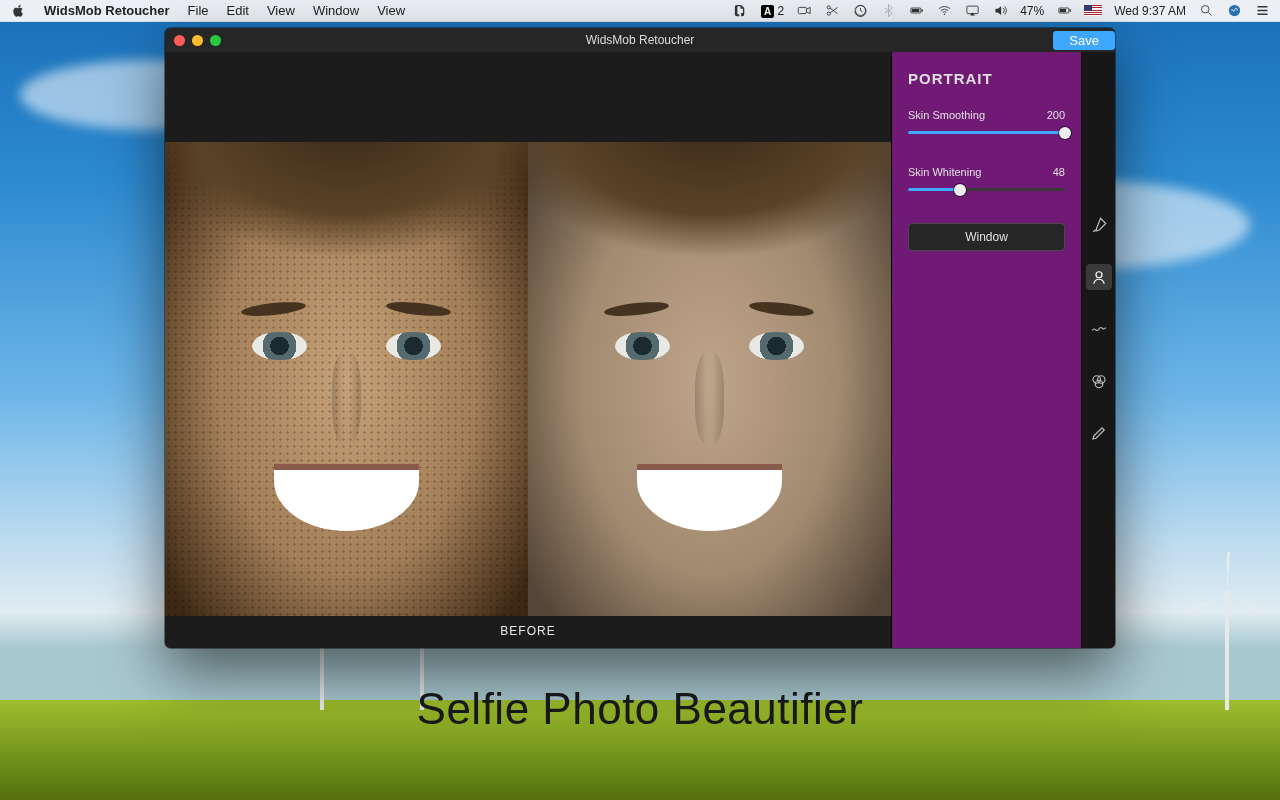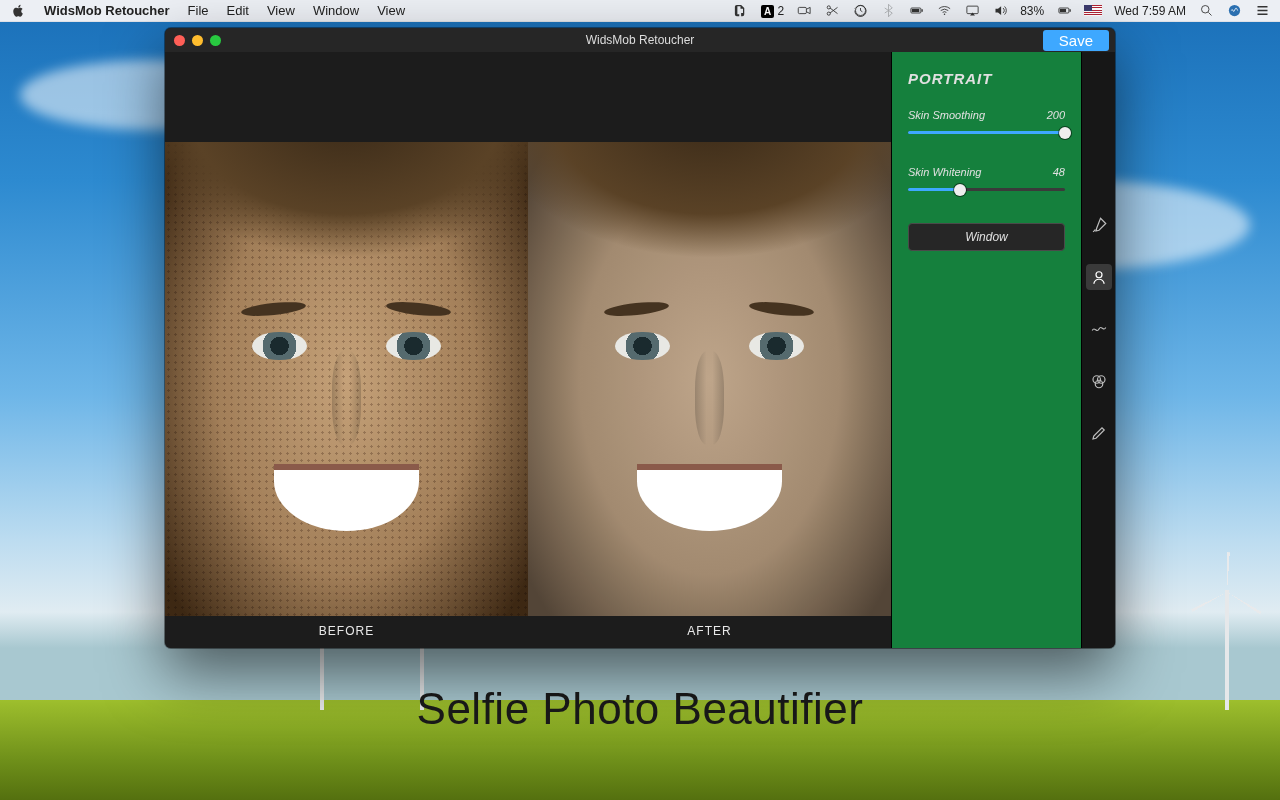--- a/index.html
+++ b/index.html
@@ -38,21 +38,21 @@
 
   
   .window { position:absolute; top:28px; left:165px; width:950px; height:620px;
             background:#1c1c1c; border-radius:6px; box-shadow:0 25px 60px rgba(0,0,0,.55), 0 0 0 1px rgba(0,0,0,.4);
             display:flex; flex-direction:column; overflow:hidden; }
   .titlebar { height:24px; background:#262626; display:flex; align-items:center; position:relative; }
   .traffic { display:flex; gap:7px; margin-left:9px;}
   .traffic span{ width:11px; height:11px; border-radius:50%; }
   .tl-close{background:#ff5f57;} .tl-min{background:#ffbd2e;} .tl-max{background:#28c940;}
   .wtitle{ position:absolute; left:0; right:0; text-align:center; font-size:12px; color:#ddd; pointer-events:none;}
-  .savebtn{ margin-left:auto; margin-right:6px; background:#3ea8ff; color:#fff; font-size:15px;
+  .savebtn{ margin-left:auto; background:#3ea8ff; color:#fff; font-size:13px;
             padding:2px 16px; border-radius:3px; cursor:pointer;}
   .wbody{ flex:1; display:flex; background:#1c1c1c;}
   .canvas{ flex:1; display:flex; flex-direction:column; padding:0; }
   .dark-strip{ height:90px; background:#1c1c1c;}
   .images{ flex:1; display:flex; }
   .imgbox{ flex:1; position:relative; overflow:hidden; }
   .face{ position:absolute; inset:0; }
   .skin{ position:absolute; inset:0; background:radial-gradient(ellipse 65% 75% at 50% 50%, #b69b7c 0%, #9a7f62 55%, #4a3a2a 95%);}
   .hair{ position:absolute; top:0;left:0;right:0;height:38%; background:radial-gradient(ellipse 85% 110% at 50% -15%, #3a2a18 0%, #5a4226 50%, transparent 72%);}
   .eye{position:absolute; width:15%; height:6%; top:40%; background:radial-gradient(circle at 50% 50%, #1a2a2e 0 30%, #556a6e 30% 55%, #e8e8e4 55% 100%); border-radius:50%;}
@@ -61,21 +61,21 @@
   .brow.l{left:21%; transform:rotate(-6deg);} .brow.r{right:21%; transform:rotate(6deg);}
   .nose{position:absolute; left:46%; top:44%; width:8%; height:20%; background:linear-gradient(90deg, rgba(0,0,0,.18), transparent 40%, transparent 60%, rgba(0,0,0,.18)); border-radius:40%;}
   .mouth{position:absolute; left:30%; right:30%; top:68%; height:14%; background:#fff; border-radius:0 0 80px 80px / 0 0 55px 55px; border-top:6px solid #8a5a4a;}
   .before .freckles{ position:absolute; inset:0; background-image:
       radial-gradient(rgba(70,40,20,.5) 1px, transparent 1.4px); background-size:7px 7px; opacity:.55; mix-blend-mode:multiply;}
   .before .skin{ filter:contrast(1.25) saturate(1.05);}
   .after .skin{ filter:contrast(.92) brightness(1.08) saturate(.9);}
   .labels{ height:32px; display:flex;}
   .labels div{ flex:1; text-align:center; color:#e8e8e8; font-size:12px; letter-spacing:1px; padding-top:8px;}
 
-  .panel{ width:190px; background:#15803d; border-left:1px solid #000; padding:18px 16px 16px; color:#e0e0e0;font-style:italic;}
+  .panel{ width:190px; background:#701a75; border-left:1px solid #000; padding:18px 16px 16px; color:#e0e0e0;}
   .panel h3{ font-size:15px; font-weight:600; letter-spacing:1px; margin-bottom:22px;}
   .control{ margin-bottom:32px;}
   .control .row{ display:flex; justify-content:space-between; font-size:11px; margin-bottom:10px;}
   .slider{ position:relative; height:3px; background:#3a3a3a; border-radius:2px;}
   .slider .fill{ position:absolute; top:0; left:0; bottom:0; background:#3ea8ff; border-radius:2px;}
   .slider .thumb{ position:absolute; top:50%; width:12px; height:12px; background:#eee; border-radius:50%; transform:translate(-50%,-50%); box-shadow:0 0 0 1px rgba(0,0,0,.5);}
   .restore{ width:100%; padding:6px 0; text-align:center; font-size:12px; color:#e0e0e0;
             border:1px solid #4a4a4a; border-radius:4px; background:#262626; cursor:pointer;}
 
   .toolstrip{ width:34px; background:#171717; border-left:1px solid #000; display:flex; flex-direction:column; align-items:center; padding-top:160px; gap:26px;}
@@ -158,30 +158,30 @@
           <rect x="3" y="5" width="18" height="12" rx="1.5"></rect>
           <path fill="#333" stroke="none" d="M8 20l4-5 4 5z"></path>
         </svg>
       </span>
     <span class="mb-ico">
         <svg viewBox="0 0 24 24">
           <path fill="#333" stroke="none" d="M4 9h4l5-4v14l-5-4H4z"></path>
           <path d="M16 8a5 5 0 0 1 0 8M18.5 5.5a9 9 0 0 1 0 13"></path>
         </svg>
       </span>
-    <span>83%</span>
+    <span>47%</span>
     <span class="mb-ico">
         <svg viewBox="0 0 24 24">
           <rect x="3" y="8" width="16" height="8" rx="1.5"></rect>
           <rect x="4.5" y="9.5" width="10" height="5" fill="#333" stroke="none"></rect>
           <rect x="20" y="10" width="2" height="4" fill="#333" stroke="none"></rect>
         </svg>
       </span>
     <span class="flag"></span>
-    <span>Wed 7:59 AM</span>
+    <span>Wed 9:37 AM</span>
     <span class="mb-ico">
         <svg viewBox="0 0 24 24">
           <circle cx="10" cy="10" r="6"></circle>
           <path d="M15 15l5 5"></path>
         </svg>
       </span>
     <span class="mb-ico">
         <svg viewBox="0 0 24 24">
           <circle cx="12" cy="12" r="9" fill="#2a6fb0" stroke="none"></circle>
           <path stroke="#fff" d="M7 12c2-5 3 5 5 0s3-5 5 0"></path>
@@ -231,21 +231,20 @@
               <div class="brow r"></div>
               <div class="eye l"></div>
               <div class="eye r"></div>
             <div class="nose"></div>
               <div class="mouth"></div>
             </div>
         </div>
       </div>
       <div class="labels">
         <div>BEFORE</div>
-        <div>AFTER</div>
       </div>
     </div>
 
     <div class="panel">
       <h3>PORTRAIT</h3>
 
       <div class="control">
         <div class="row">
           <span>Skin Smoothing</span>
           <span>200</span>

